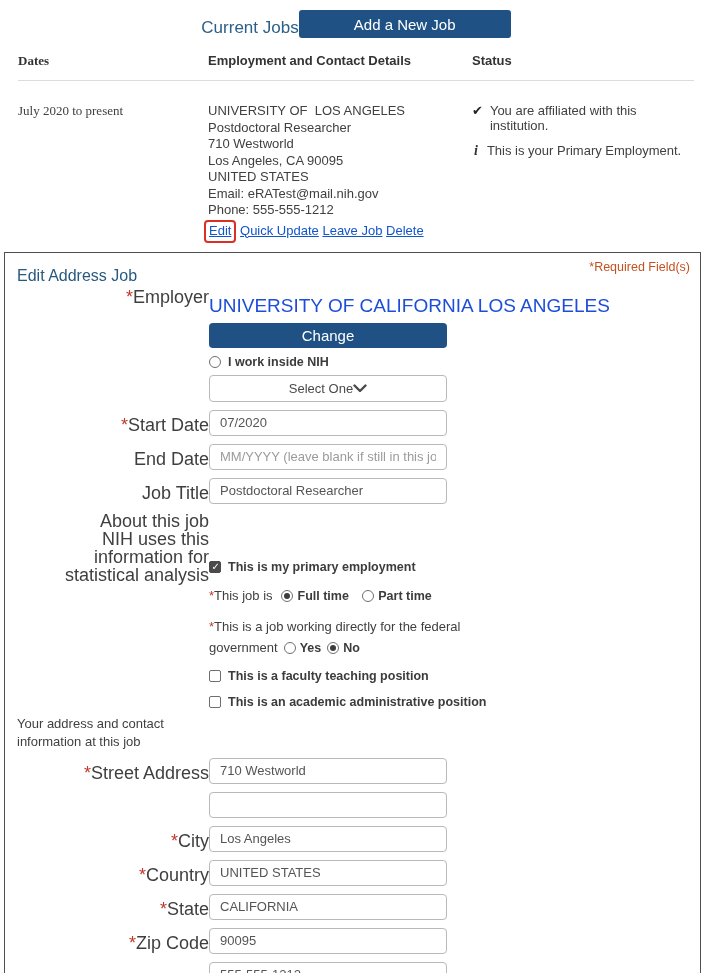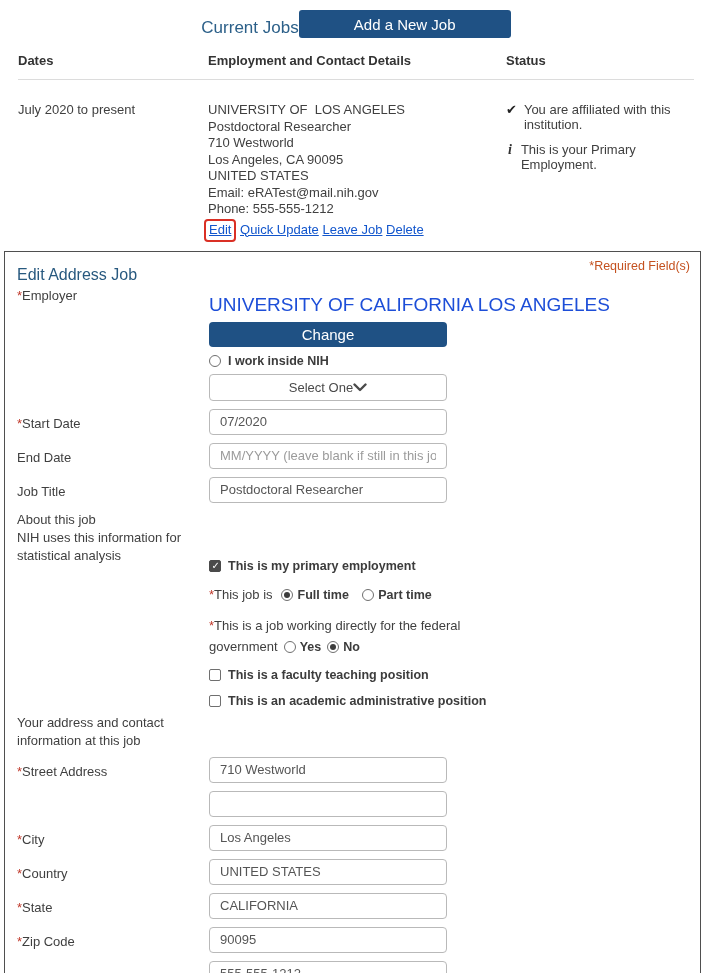--- a/index.html
+++ b/index.html
@@ -8,22 +8,22 @@
 
   
   .top { padding: 10px 11px 0 18px; }
   .top-header { display: flex; justify-content: center; align-items: flex-start; }
   .page-title { font-size: 17px; color: #2c6089; margin-top: 8px; font-weight: normal; }
   .btn { background: #1f5184; color: #fff; border: none; border-radius: 3px; cursor: pointer;
          font-family: "Liberation Sans", sans-serif; }
   .add-job { width: 212px; height: 28px; font-size: 15px; }
 
   .cols { display: flex; margin-top: 15px; font-weight: bold; font-size: 13px; color: #333; }
-  .col-dates   { width: 190px; }
-  .col-details { width: 298px; }
+  .col-dates   { width: 190px; font-family: Liberation Serif, serif; }
+  .col-details { width: 264px; }
   .col-status  { flex: 1; }
   .divider { border-top: 1px solid #dcdcdc; margin-top: 11px; }
 
   .job-row { display: flex; margin-top: 22px; font-size: 13px; color: #404040; }
   .detail-line { line-height: 16.5px; white-space: pre-wrap; }
   .links-line { margin-top: 1px; line-height: 18px; }
   .links-line a { color: #1155cc; font-size: 13px; text-decoration: underline; }
   .edit-annotation { border: 2px solid #da3025; border-radius: 4px; padding: 0 3px 1px 3px;
                      display: inline-block; margin-left: -4px; }
   .status-line { display: flex; gap: 7px; line-height: 15px; margin-bottom: 10px; }
@@ -31,21 +31,21 @@
   .info-icon { font-family: "Liberation Serif", serif; font-weight: bold; font-style: italic;
                font-size: 14px; color: #333; padding: 0 2px; }
 
   
   .form-box { margin: 9px 4px 0 4px; border: 1px solid #4f4f4f; position: relative;
               padding: 6px 8px 0 12px; height: 734px; }
   .required-note { position: absolute; top: 7px; right: 10px; color: #c4511f; font-size: 12.5px; }
   .form-title { color: #28597f; font-size: 16px; font-weight: normal; margin: 8px 0 3px 0; }
 
   .frow { display: flex; margin-bottom: 8px; }
-  .flabel { width: 192px; flex-shrink: 0; font-size: 13px; color: #3f3f3f; padding-top: 6px; line-height: 18px; }
+  .flabel { width: 192px; flex-shrink: 0; font-size: 18px; color: #3f3f3f; padding-top: 6px; line-height: 18px; text-align: right; }
   .flabel.no-pad { padding-top: 0; }
   .req { color: #c0392b; }
   .fcontrol { flex: 1; }
 
   .text-input { width: 238px; height: 26px; border: 1px solid #b9b9b9; border-radius: 4px;
                 padding: 0 10px; font-size: 13px; color: #555; font-family: "Liberation Sans", sans-serif;
                 outline: none; background: #fff; }
   .text-input::placeholder { color: #9b9b9b; }
 
   .select-box { width: 238px; height: 27px; border: 1px solid #b9b9b9; border-radius: 4px;

